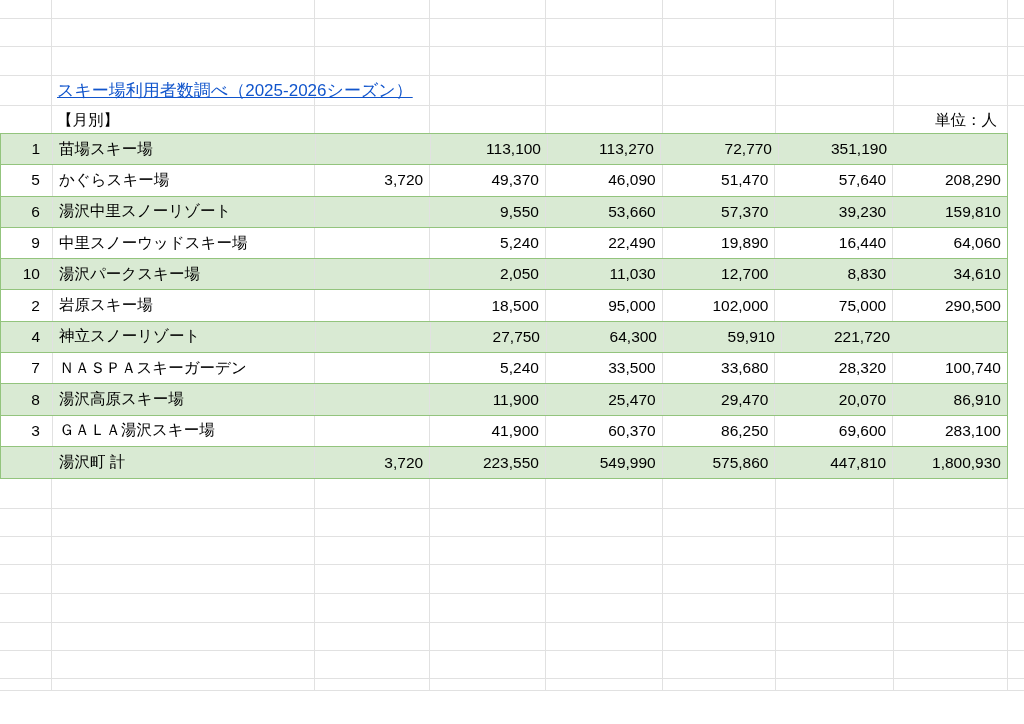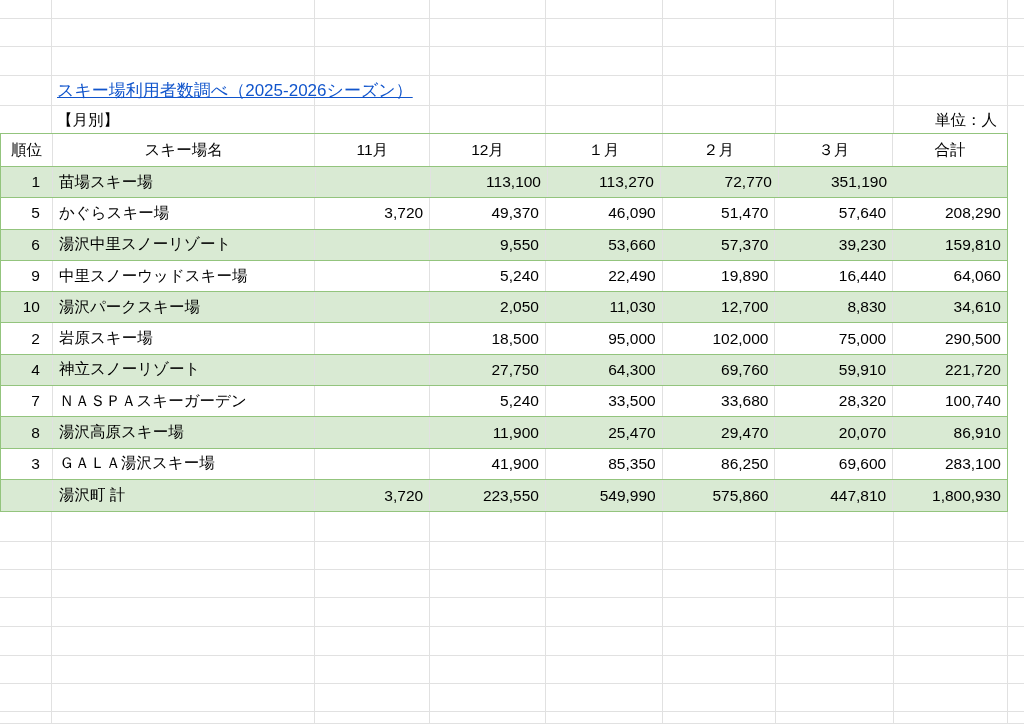--- a/index.html
+++ b/index.html
@@ -100,30 +100,20 @@
         <div class="gcell" style="width: 116px;"></div>
         <div class="gcell" style="width: 117px;"></div>
         <div class="gcell" style="width: 113px;"></div>
         <div class="gcell" style="width: 118px;"></div>
         <div class="gcell" style="width: 114px;"></div>
         <div class="gcell" style="width: 16px;"></div>
       </div>
     </div>
 
   <div class="table">
-    <div class="trow thead">
-      <div class="tcell c-h" style="width:52px">順位</div>
-      <div class="tcell c-h" style="width:263px">スキー場名</div>
-      <div class="tcell c-h" style="width:115px">11月</div>
-      <div class="tcell c-h" style="width:116px">12月</div>
-      <div class="tcell c-h" style="width:117px">１月</div>
-      <div class="tcell c-h" style="width:113px">２月</div>
-      <div class="tcell c-h" style="width:118px">３月</div>
-      <div class="tcell c-h" style="width:114px">合計</div>
-    </div>
     <div id="table-body">
         <div class="trow hl">
     <div class="tcell c-rank">1</div>
     <div class="tcell c-name">苗場スキー場</div>
     <div class="tcell c-val" style="width: 115px;"></div>
     <div class="tcell c-val" style="width: 117px; text-align: center;">113,100</div>
     <div class="tcell c-val" style="width: 113px;">113,270</div>
     <div class="tcell c-val" style="width: 118px;">72,770</div>
     <div class="tcell c-val" style="width: 114px;">351,190</div>
   </div>
@@ -176,21 +166,20 @@
     <div class="tcell c-val" style="width: 113px;">102,000</div>
     <div class="tcell c-val" style="width: 118px;">75,000</div>
     <div class="tcell c-val" style="width: 114px;">290,500</div>
   </div>
         <div class="trow hl">
     <div class="tcell c-rank">4</div>
     <div class="tcell c-name">神立スノーリゾート</div>
     <div class="tcell c-val" style="width: 115px;"></div>
     <div class="tcell c-val" style="width: 116px;">27,750</div>
     <div class="tcell c-val" style="width: 117px;">64,300</div>
-    <div class="tcell c-val" style="width: 113px;">69,760</div>
     <div class="tcell c-val" style="width: 118px;">59,910</div>
     <div class="tcell c-val" style="width: 114px;">221,720</div>
   </div>
         <div class="trow">
     <div class="tcell c-rank">7</div>
     <div class="tcell c-name">ＮＡＳＰＡスキーガーデン</div>
     <div class="tcell c-val" style="width: 115px;"></div>
     <div class="tcell c-val" style="width: 116px;">5,240</div>
     <div class="tcell c-val" style="width: 117px;">33,500</div>
     <div class="tcell c-val" style="width: 113px;">33,680</div>
@@ -205,21 +194,21 @@
     <div class="tcell c-val" style="width: 117px;">25,470</div>
     <div class="tcell c-val" style="width: 113px;">29,470</div>
     <div class="tcell c-val" style="width: 118px;">20,070</div>
     <div class="tcell c-val" style="width: 114px;">86,910</div>
   </div>
         <div class="trow">
     <div class="tcell c-rank">3</div>
     <div class="tcell c-name">ＧＡＬＡ湯沢スキー場</div>
     <div class="tcell c-val" style="width: 115px;"></div>
     <div class="tcell c-val" style="width: 116px;">41,900</div>
-    <div class="tcell c-val" style="width: 117px;">85,350</div>
+    <div class="tcell c-val" style="width: 117px;">60,370</div>
     <div class="tcell c-val" style="width: 113px;">86,250</div>
     <div class="tcell c-val" style="width: 118px;">69,600</div>
     <div class="tcell c-val" style="width: 114px;">283,100</div>
   </div>
         <div class="trow hl total">
     <div class="tcell c-rank"></div>
     <div class="tcell c-name">湯沢町 計</div>
     <div class="tcell c-val" style="width: 115px;">3,720</div>
     <div class="tcell c-val" style="width: 116px;">223,550</div>
     <div class="tcell c-val" style="width: 117px;">549,990</div>

